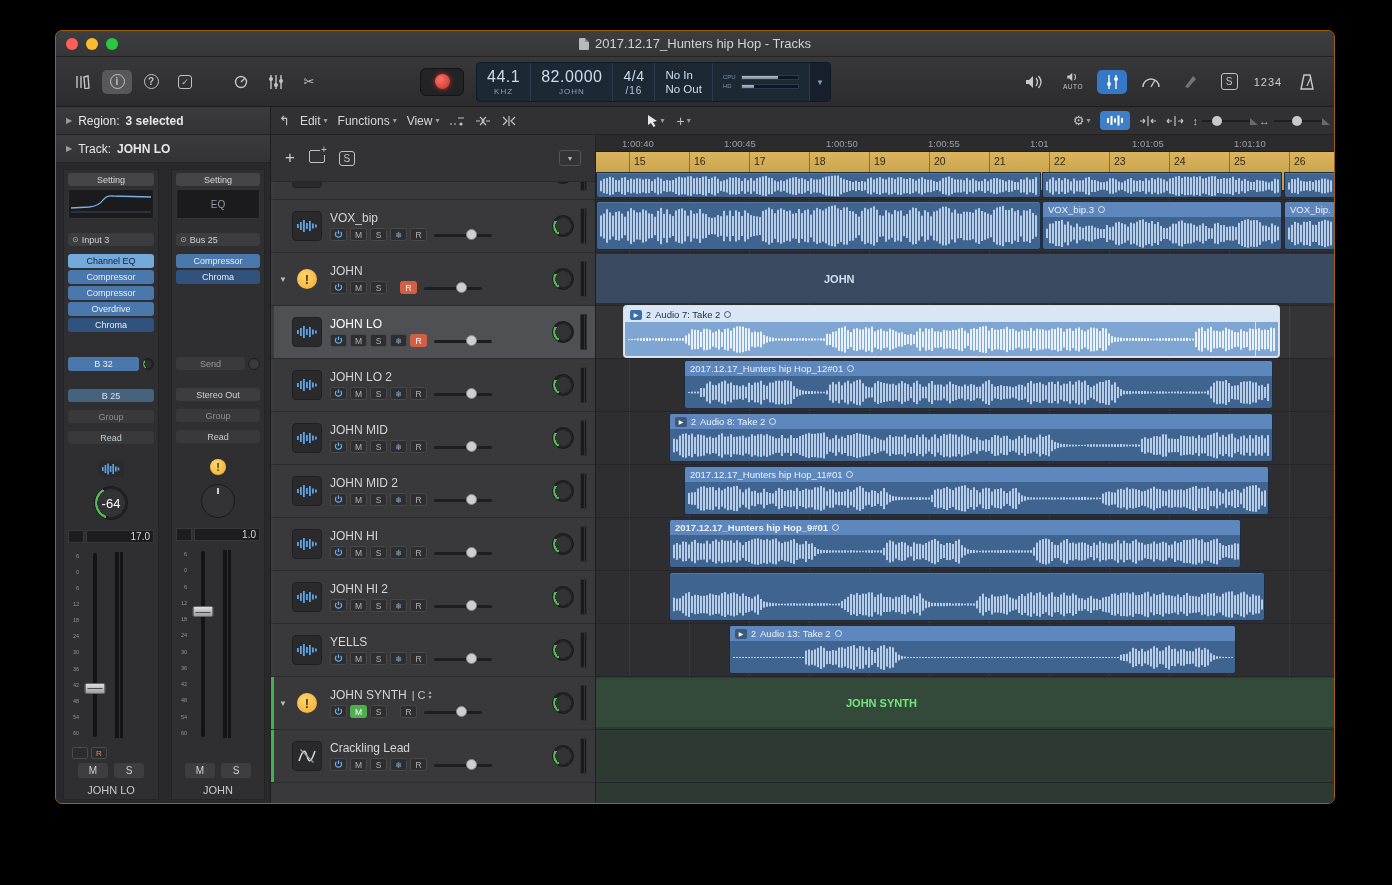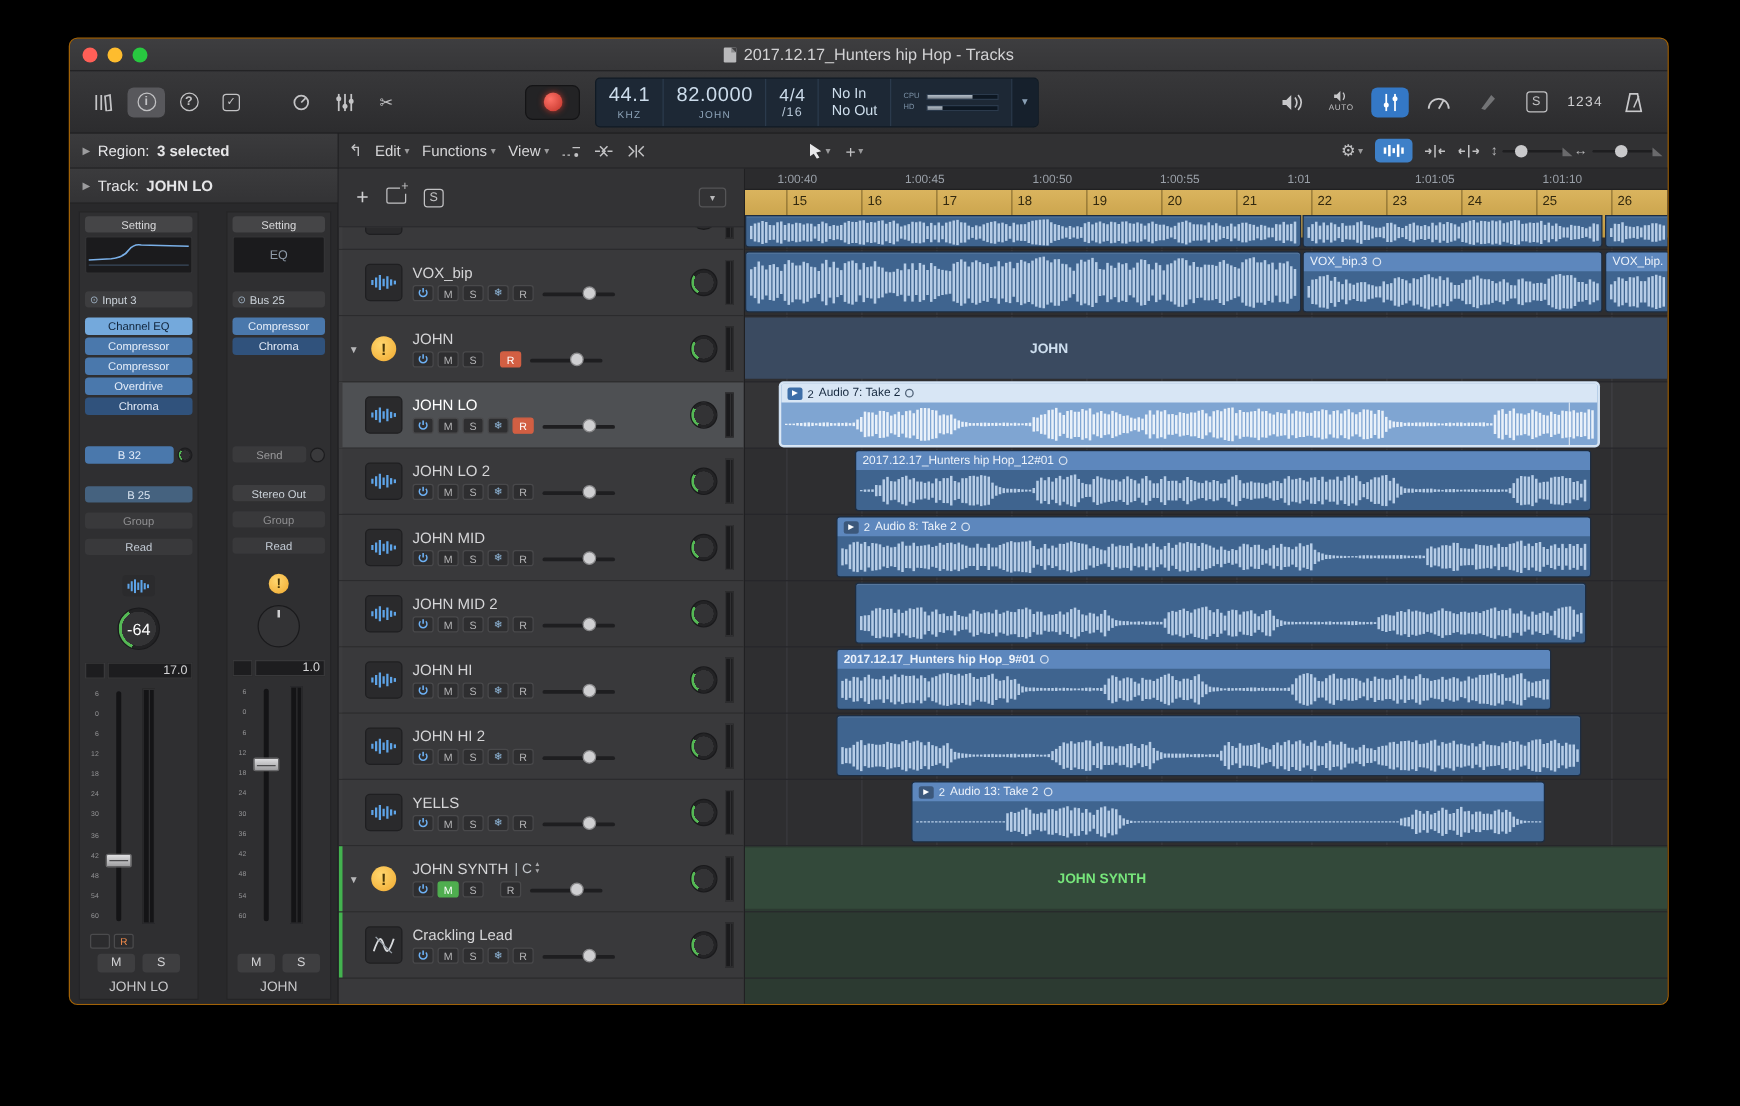--- a/index.html
+++ b/index.html
@@ -56,21 +56,21 @@
 .count{font-size:11px;color:#cfcfd1;letter-spacing:1px}
 
 
 .content{display:flex;height:697px}
 
 
 .inspector{width:215px;background:#29292b;border-right:1px solid #1e1e20;display:flex;flex-direction:column}
 .insp-h{height:28px;display:flex;align-items:center;gap:6px;padding:0 10px;background:linear-gradient(#3b3b3d,#333335);border-bottom:1px solid #242426;color:#e6e6e8;font-size:12px}
 .insp-h .disc{font-size:8px;color:#9c9c9e}
 .insp-h .val{font-weight:bold}
-.strips{flex:1;display:flex;gap:22px;padding:6px 5px 4px 7px}
+.strips{flex:1;display:flex;gap:12px;padding:6px 5px 4px 7px}
 .strip{width:98px;background:#2f2f31;border:1px solid #242426;display:flex;flex-direction:column;padding:3px 4px;gap:0}
 .sbtn{height:13px;border-radius:3px;font-size:9px;display:flex;align-items:center;justify-content:center;color:#d8d8da;background:#454547;overflow:hidden;white-space:nowrap;flex:none}
 .eq-thumb{height:30px;background:#1b1b1d;border:1px solid #333335;border-radius:2px;margin-top:3px;display:flex;align-items:center;justify-content:center;flex:none}
 .eq-txt{color:#8f9ba8;font-size:10px}
 .iobtn{height:13px;margin-top:14px;background:#3d3d3f;border-radius:3px;display:flex;align-items:center;gap:3px;padding:0 4px;font-size:9px;color:#ccd3da;flex:none}
 .iobtn .io-ic{font-size:8px;color:#9fb2c4}
 .plugins{height:86px;margin-top:8px;display:flex;flex-direction:column;gap:2px;flex:none}
 .plug{height:14px;border-radius:3px;font-size:9px;display:flex;align-items:center;justify-content:center;color:#e6eefa;background:#4a78ac;overflow:hidden;white-space:nowrap}
 .plug.bright{background:#74a9dc;color:#0f2238}
 .plug.dark{background:#30527c}
@@ -2290,20 +2290,24 @@
                       <rect x="586" y="6.7" width="2" height="17.6"></rect>
                       <rect x="589" y="5.2" width="2" height="20.6"></rect>
                       <rect x="592" y="8.3" width="2" height="14.4"></rect>
                       <rect x="595" y="5.1" width="2" height="20.8"></rect>
                     </g>
                   </svg>
                 </div>
               </div>
               <div class="lane">
                 <div class="region" style="left: 88px; width: 585px;">
+                  <div class="rhead">
+                    <span class="rname">2017.12.17_Hunters hip Hop_11#01</span>
+                    <span class="ring"></span>
+                  </div>
                   <svg width="581" height="31" style="top: 16px;">
                     <g fill="#b7cde7">
                       <rect x="1" y="9.9" width="2" height="11.2"></rect>
                       <rect x="4" y="9.3" width="2" height="12.4"></rect>
                       <rect x="7" y="9.1" width="2" height="12.8"></rect>
                       <rect x="10" y="5.5" width="2" height="20.1"></rect>
                       <rect x="13" y="3.7" width="2" height="23.7"></rect>
                       <rect x="16" y="3.3" width="2" height="24.3"></rect>
                       <rect x="19" y="4.8" width="2" height="21.5"></rect>
                       <rect x="22" y="4.2" width="2" height="22.6"></rect>

